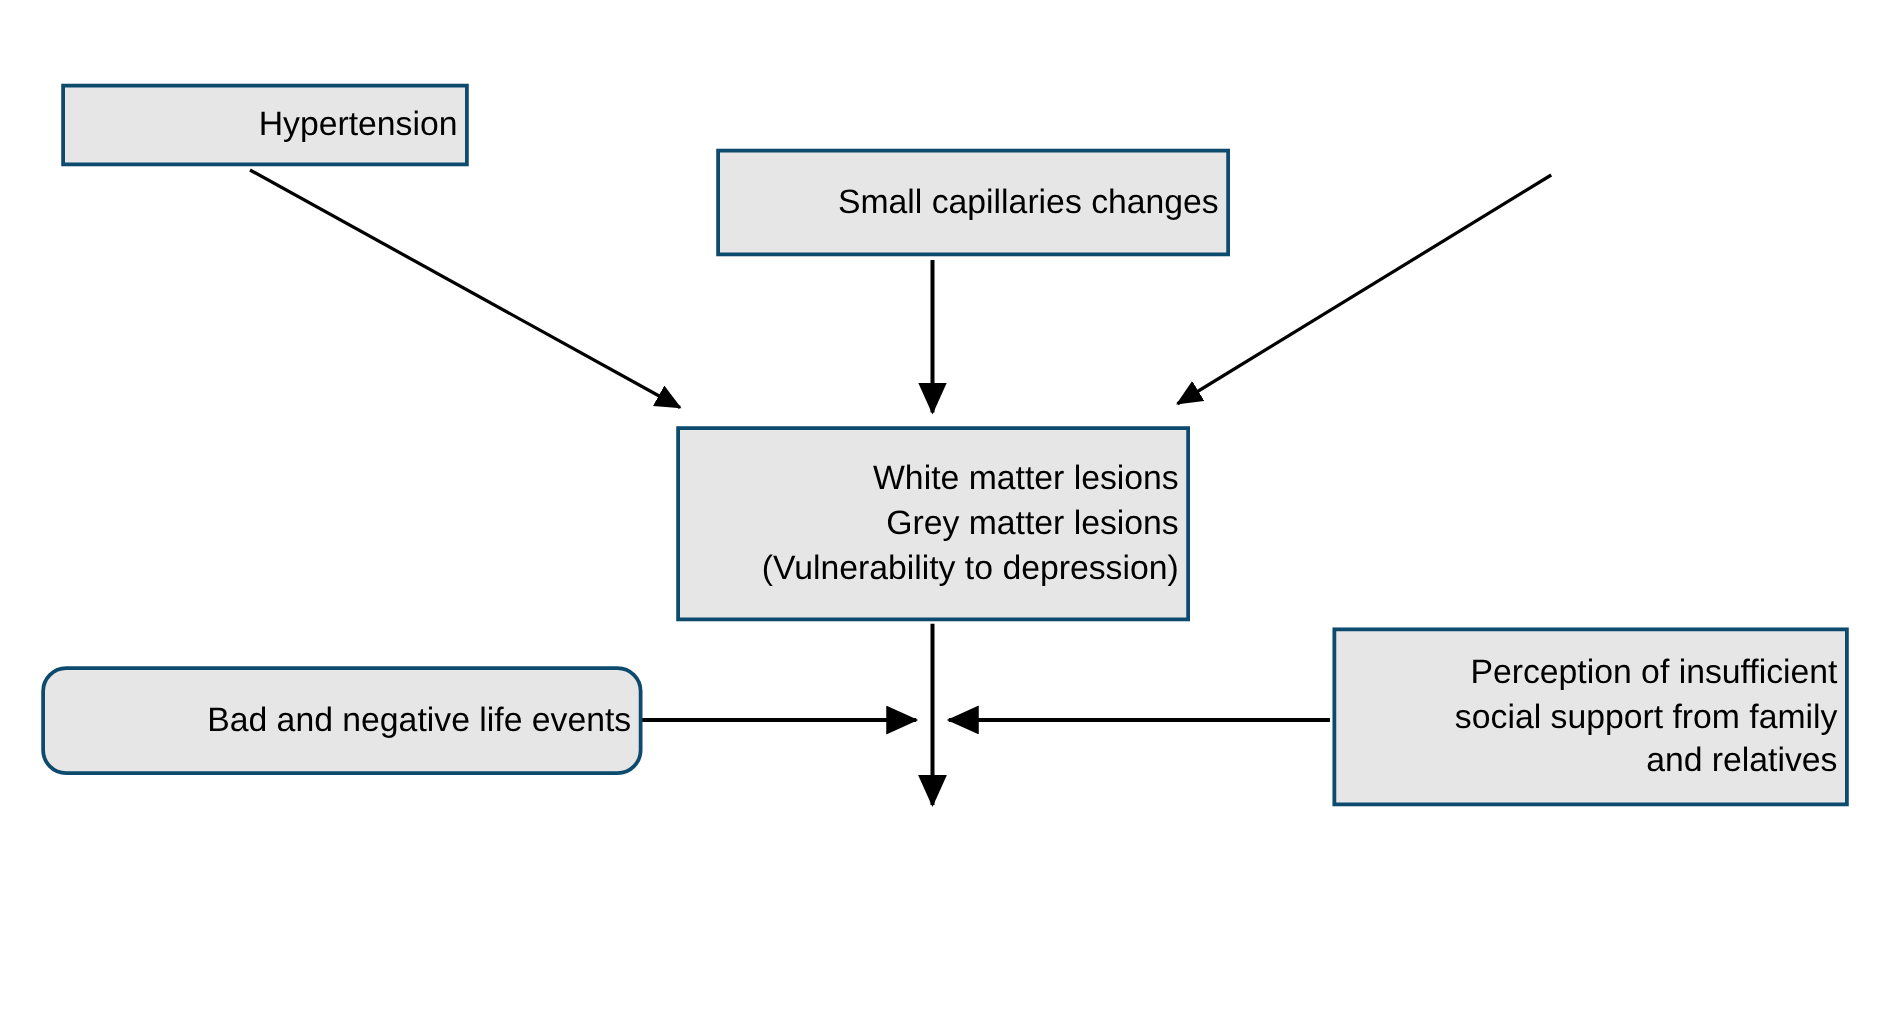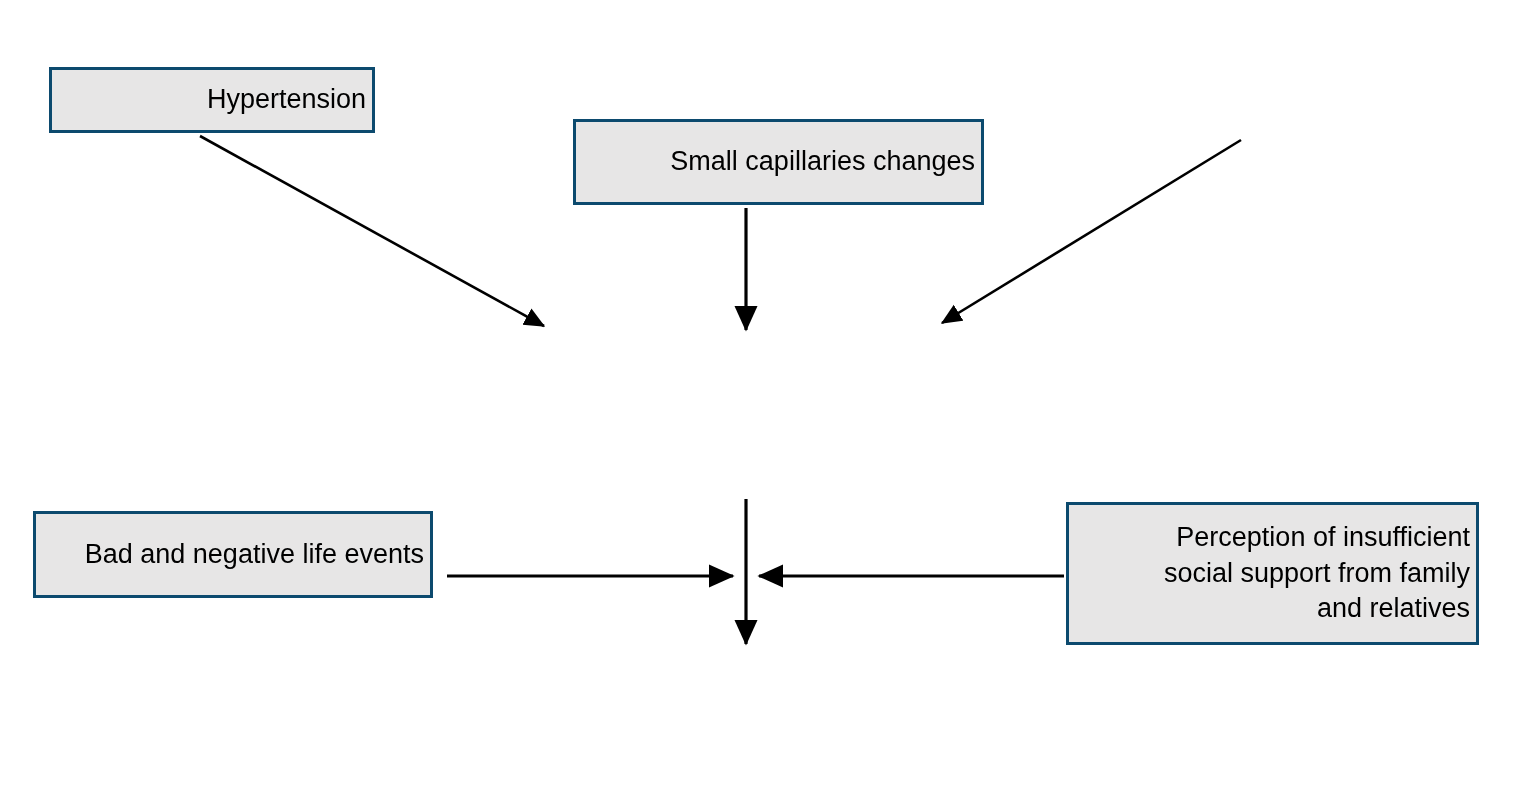--- a/index.html
+++ b/index.html
@@ -89,22 +89,27 @@
 
   <div class="node" style="left:49px; top:67px; width:326px; height:66px;">
     <span class="node-label">Hypertension</span>
   </div>
 
   <div class="node" style="left:541px; top:119px; width:411px; height:86px;margin-left:32px;">
     <span class="node-label">Small capillaries changes</span>
   </div>
 
 
+  <div class="node" style="left:541px; top:341px; width:411px; height:156px;">
+    <span class="node-label">White matter lesions
+Grey matter lesions
+(Vulnerability to depression)</span>
+  </div>
 
-  <div class="node" style="left:33px; top:511px; width:400px; height:87px;">
+  <div class="node" style="left:33px; top:533px; width:481px; height:87px;border-radius:20px;">
     <span class="node-label">Bad and negative life events</span>
   </div>
 
   <div class="node" style="left:1066px; top:502px; width:413px; height:143px;">
     <span class="node-label">Perception of insufficient
 social support from family
 and relatives</span>
   </div>
 
 

